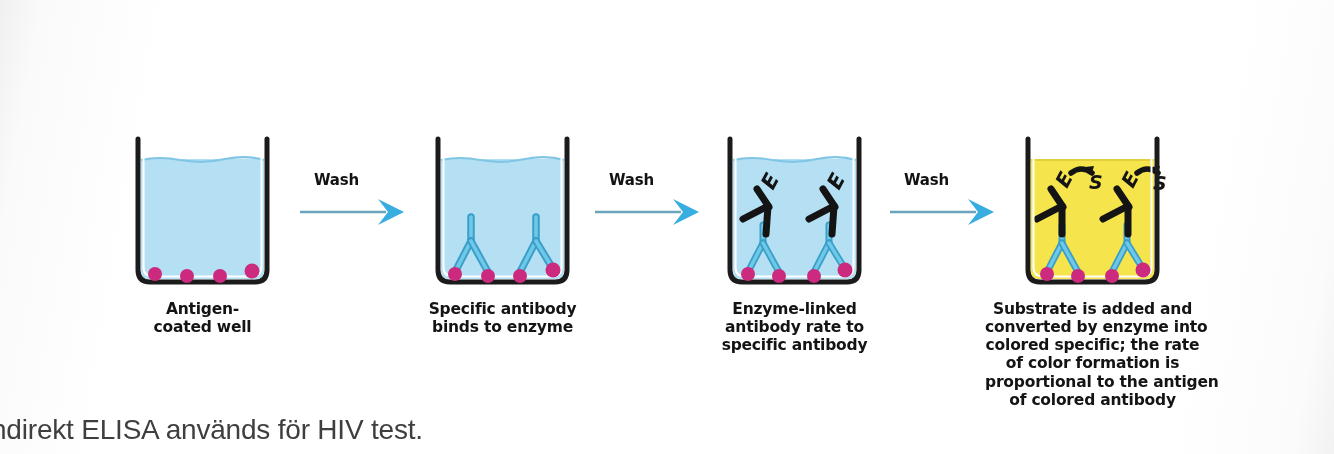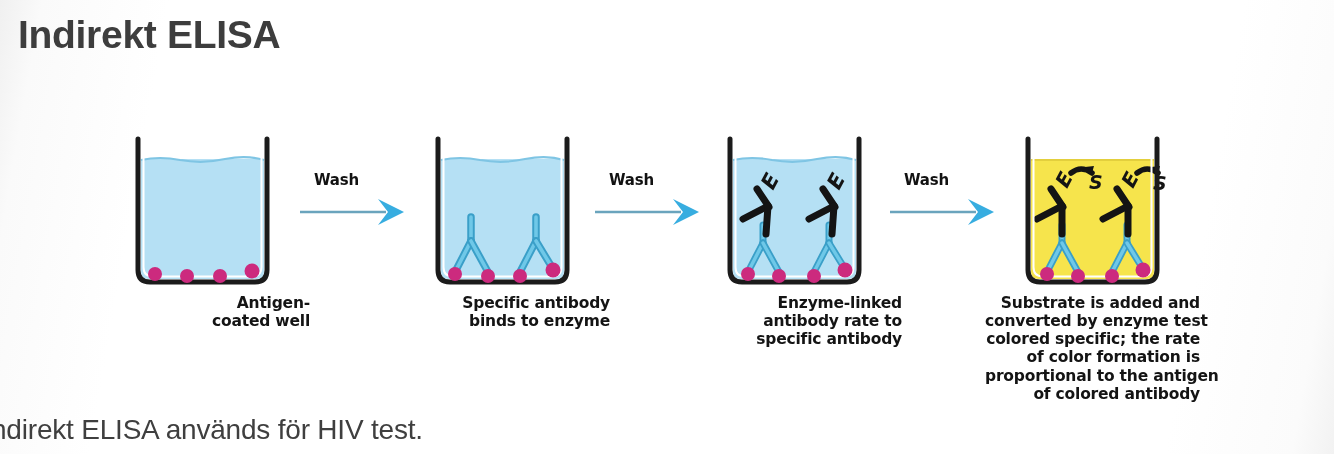--- a/index.html
+++ b/index.html
@@ -61,22 +61,22 @@
     height: 158px;
     margin: 0 auto;
   }
   .well-svg {
     position: absolute;
     left: 0;
     top: 0;
   }
 
   .caption {
-    margin-top: 3px;
-    text-align: right;
+    margin-top: 9px;
+    text-align: center;
     font-family: "DejaVu Sans", sans-serif;
     font-size: 15.5px;
     font-weight: bold;
     color: #141414;
     line-height: 1.17;
     letter-spacing: -0.2px;
   }
   .caption div { white-space: nowrap; }
 
   
@@ -115,21 +115,20 @@
     color: #3f3f3f;
     white-space: nowrap;
     letter-spacing: -0.2px;
   }
 </style>
 </head>
 <body>
 
 <div id="slide">
 
-  <div id="title">Indirekt ELISA</div>
 
   <div id="figure">
 
     <div class="step step-1">
       <div class="well-wrap">
         <svg class="well-svg" width="175" height="158" viewBox="0 0 175 158">
 
           <path d="M26 26 L149 26 L149 139 Q149 146 142 146 L33 146 Q26 146 26 139 Z" fill="#b5e0f4"></path>
 
           <path d="M26 27 Q45 23 65 27 Q88 31 110 26 Q132 22 149 27" fill="none" stroke="#7fc5e4" stroke-width="2.2"></path>
@@ -288,21 +287,21 @@
           <path d="M28.5 6 L28.5 134 Q28.5 143.5 38 143.5 L137 143.5 Q146.5 143.5 146.5 134 L146.5 6" fill="none" stroke="#ffffff" stroke-width="2"></path>
 
           <circle cx="42" cy="141" r="7" fill="#cc2a7e"></circle>
           <circle cx="73" cy="143" r="7" fill="#cc2a7e"></circle>
           <circle cx="107" cy="143" r="7" fill="#cc2a7e"></circle>
           <circle cx="138" cy="137" r="7.5" fill="#cc2a7e"></circle>
         </svg>
       </div>
       <div class="caption">
         <div>Substrate is added and</div>
-        <div>converted by enzyme test</div>
+        <div>converted by enzyme into</div>
         <div>colored specific; the rate</div>
         <div>of color formation is</div>
         <div>proportional to the antigen</div>
         <div>of colored antibody</div>
       </div>
     </div>
 
     <div class="wash wash-1">
       <div class="wash-label">Wash</div>
       <svg class="wash-arrow" width="110" height="30" viewBox="0 0 110 30">

